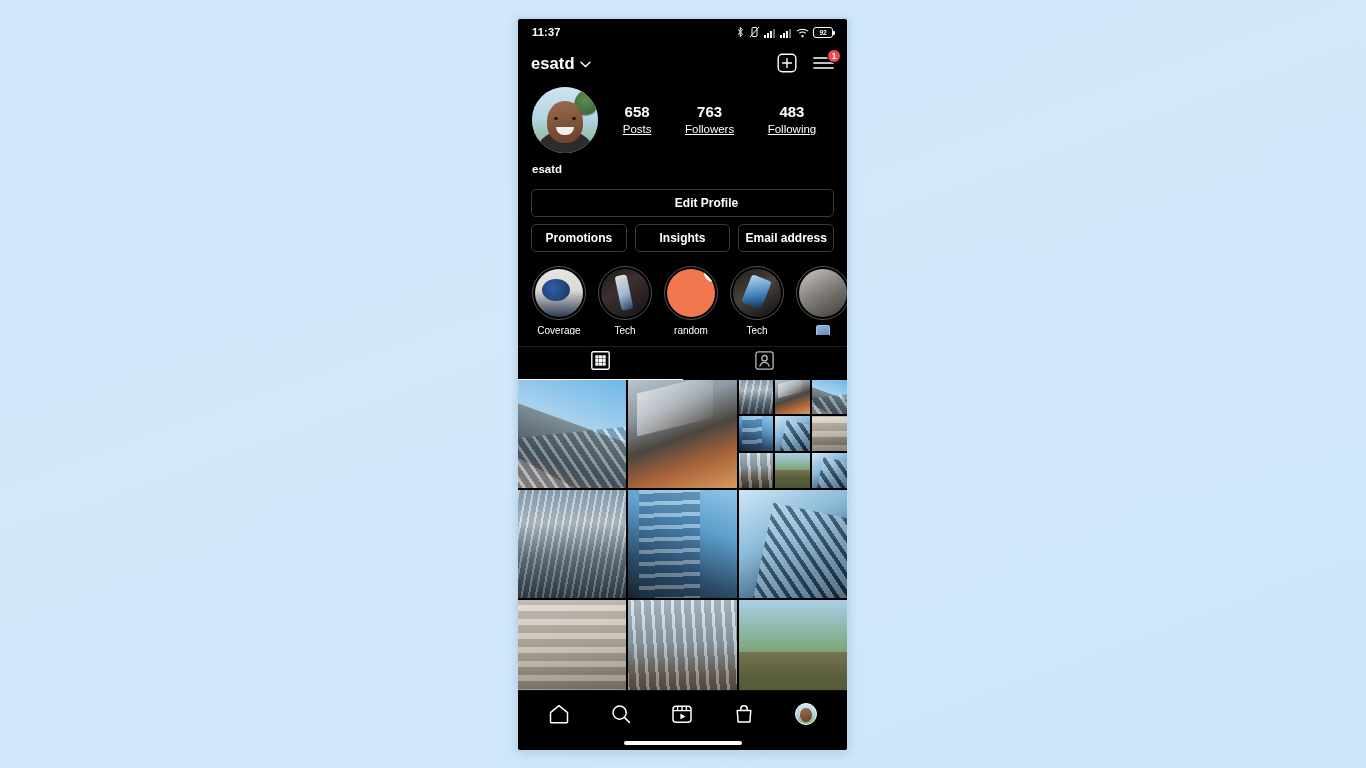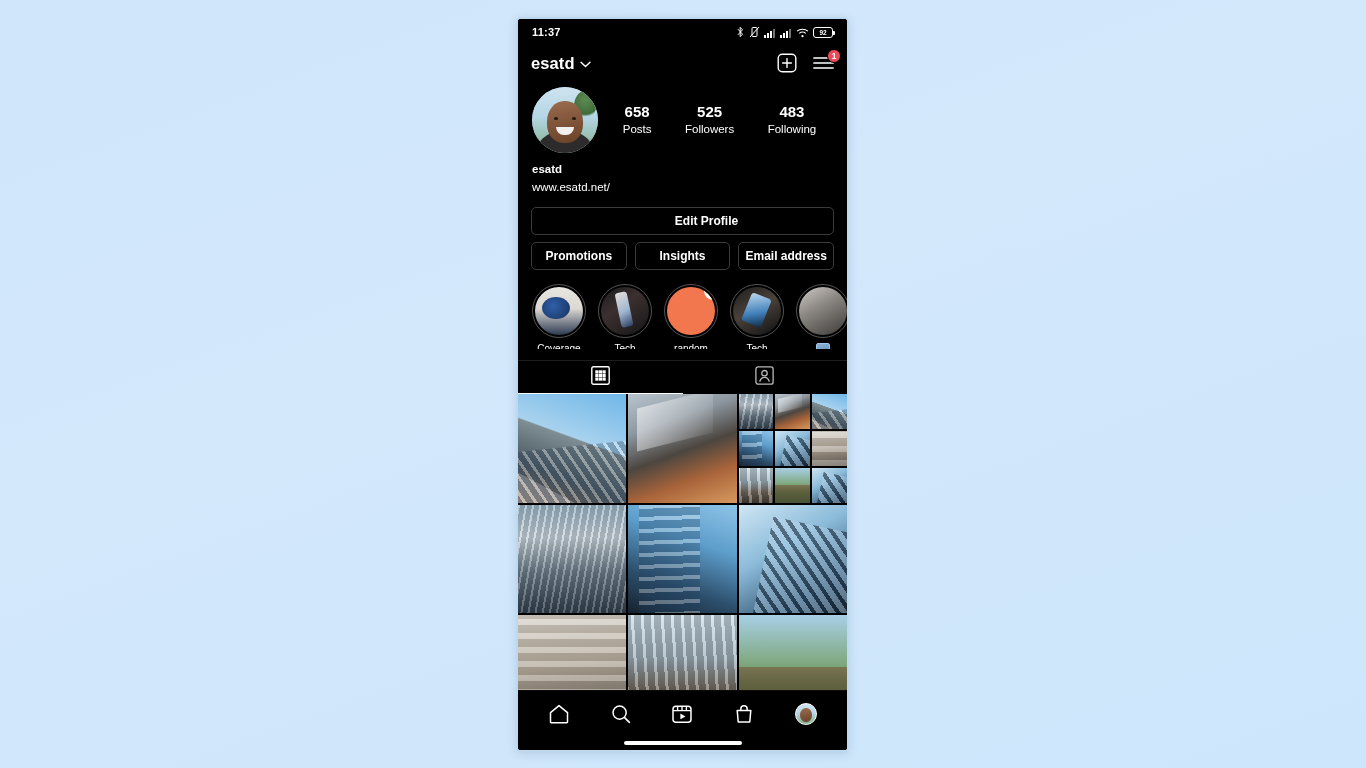--- a/index.html
+++ b/index.html
@@ -98,21 +98,21 @@
                   width: 60px; height: 26px; border-radius: 28px 28px 0 0; background: #2e2b2c; }
   .avatar .smile { position: absolute; left: 50%; top: 40px; transform: translateX(-50%);
                    width: 18px; height: 8px; border-radius: 0 0 14px 14px; background: #f2f0ee; }
   .avatar .eyeL, .avatar .eyeR { position: absolute; top: 30px; width: 4px; height: 2.5px; background: #2a1b12; border-radius: 2px; }
   .avatar .eyeL { left: 50%; margin-left: -11px; }
   .avatar .eyeR { left: 50%; margin-left: 7px; }
 
   .stats { display: flex; flex: 1; justify-content: space-around; padding-left: 8px; }
   .stat { text-align: center; cursor: pointer; }
   .stat .num { font-size: 15px; font-weight: bold; line-height: 1.25; }
-  .stat .lbl { font-size: 11.5px; line-height: 1.3; }
+  .stat .lbl { font-size: 11.5px; line-height: 1.3; text-decoration: underline; }
 
   
   .bio { padding: 8px 14px 0 14px; }
   .bio .name { font-size: 11.5px; font-weight: bold; line-height: 1.55; }
   .bio .desc { font-size: 11.5px; line-height: 1.55; }
   .bio .link { font-size: 11.5px; line-height: 1.55; cursor: pointer; }
   .bio .emojis { letter-spacing: 2px; }
 
   
   .actions { padding: 10px 13px 0 13px; }
@@ -327,33 +327,32 @@
         <span class="eyeL"></span>
           <span class="eyeR"></span>
           <span class="smile"></span>
       </div>
       <div class="stats">
         <div class="stat">
           <div class="num">658</div>
           <div class="lbl">Posts</div>
         </div>
         <div class="stat">
-          <div class="num">525</div>
+          <div class="num">763</div>
           <div class="lbl">Followers</div>
         </div>
         <div class="stat">
           <div class="num">483</div>
           <div class="lbl">Following</div>
         </div>
       </div>
     </div>
 
     <div class="bio">
       <div class="name">esatd</div>
-      <div class="link">www.esatd.net/</div>
     </div>
 
     <div class="actions">
       <div class="btn btn-wide">Edit Profile</div>
       <div class="btn-row">
         <div class="btn">Promotions</div>
         <div class="btn">Insights</div>
         <div class="btn">Email address</div>
       </div>
     </div>

